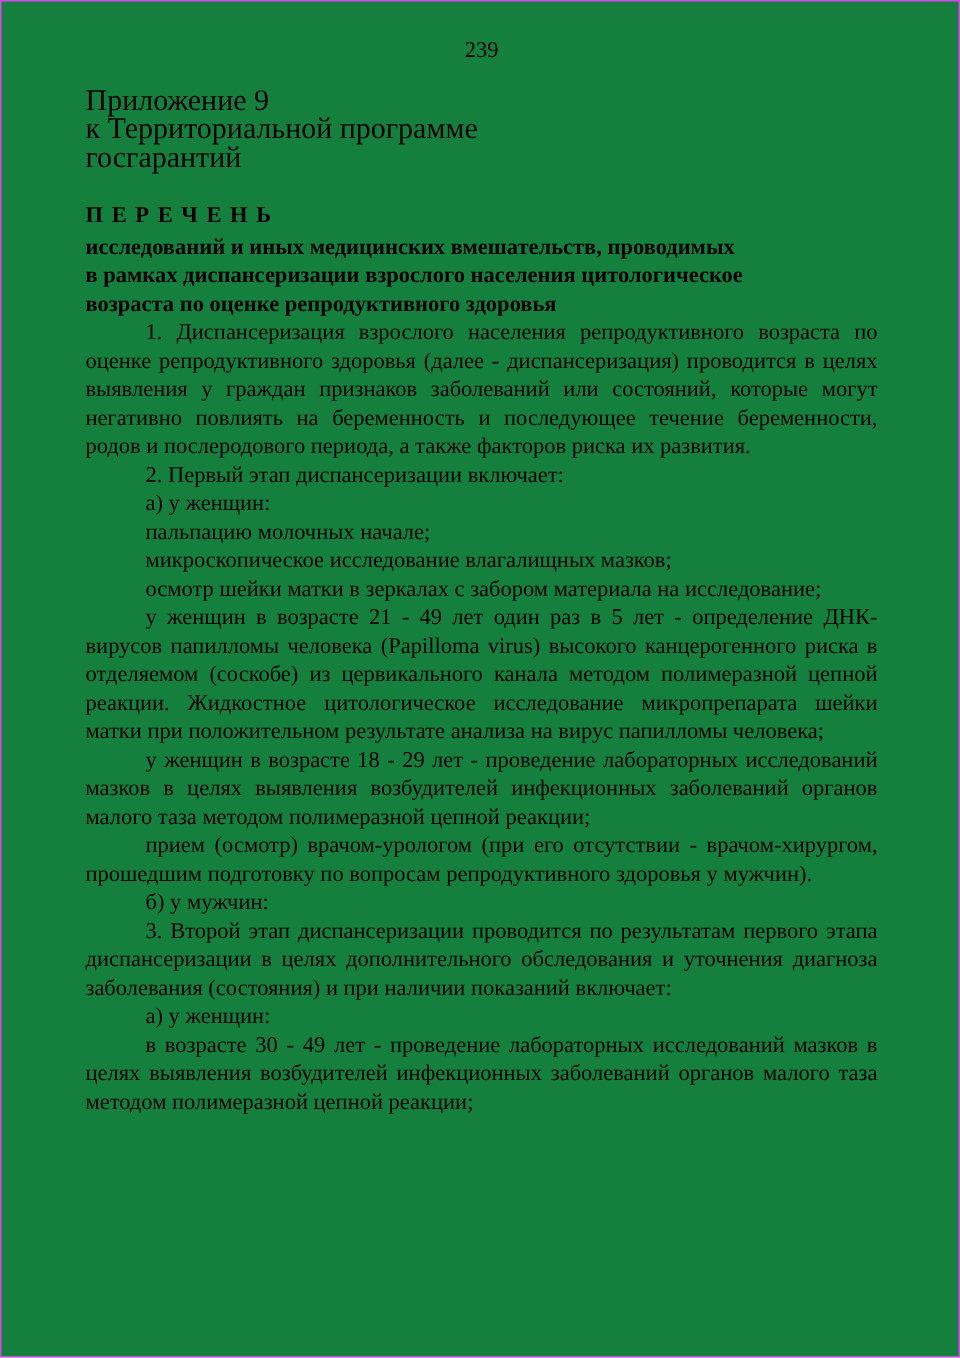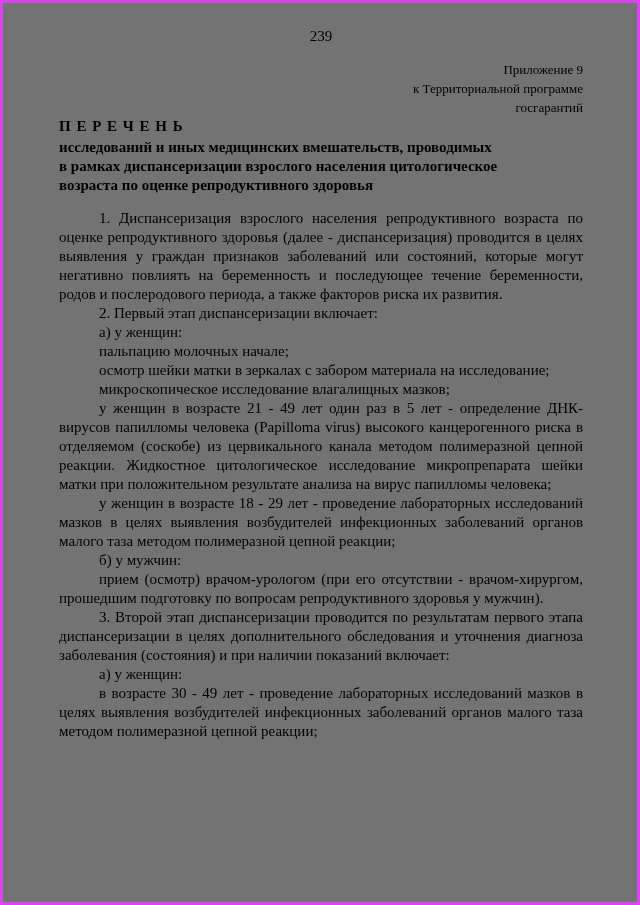--- a/index.html
+++ b/index.html
@@ -4,52 +4,51 @@
 <style>
   * { margin: 0; padding: 0; box-sizing: border-box; }
   html, body {
     background: #ffffff;
     font-family: "Liberation Serif", "DejaVu Serif", serif;
     color: #000000;
   }
   .page {
     width: 640px;
     height: 905px;
-    border: 3px solid #d946ef;
-    background: #737373;
+    border: 1px solid #d946ef;
+    background: #15803d;
     padding: 24px 54px 18px 56px;
     position: relative;
     overflow: hidden;
   }
   .page-number {
     text-align: center;
     font-size: 15px;
     line-height: 19px;
     margin-bottom: 14px;
   }
   .annex-block {
-    text-align: right;
-    font-size: 13px;
+    font-size: 20px;
     line-height: 19px;
+    margin-bottom: 20px;
   }
   .title-heading {
     text-align: left;
     font-weight: bold;
     font-size: 15px;
     line-height: 19px;
     letter-spacing: 1px;
     margin-bottom: 2px;
   }
   .title-sub {
     font-weight: bold;
     font-size: 15px;
     line-height: 19px;
   }
   .body-text {
-    margin-top: 14px;
   }
   .body-text p {
     font-size: 15px;
     line-height: 19px;
     text-align: justify;
     text-indent: 40px;
   }
 </style>
 </head>
 <body>
@@ -69,24 +68,24 @@
     <div class="title-sub">исследований и иных медицинских вмешательств, проводимых</div>
     <div class="title-sub">в рамках диспансеризации взрослого населения цитологическое</div>
     <div class="title-sub">возраста по оценке репродуктивного здоровья</div>
   </div>
 
   <div class="body-text">
     <p>1. Диспансеризация взрослого населения репродуктивного возраста по оценке репродуктивного здоровья (далее - диспансеризация) проводится в целях выявления у граждан признаков заболеваний или состояний, которые могут негативно повлиять на беременность и последующее течение беременности, родов и послеродового периода, а также факторов риска их развития.</p>
     <p>2. Первый этап диспансеризации включает:</p>
     <p>а) у женщин:</p>
     <p>пальпацию молочных начале;</p>
+    <p>микроскопическое исследование влагалищных мазков;</p>
     <p>осмотр шейки матки в зеркалах с забором материала на исследование;</p>
-    <p>микроскопическое исследование влагалищных мазков;</p>
     <p>у женщин в возрасте 21 - 49 лет один раз в 5 лет - определение ДНК-вирусов папилломы человека (Papilloma virus) высокого канцерогенного риска в отделяемом (соскобе) из цервикального канала методом полимеразной цепной реакции. Жидкостное цитологическое исследование микропрепарата шейки матки при положительном результате анализа на вирус папилломы человека;</p>
     <p>у женщин в возрасте 18 - 29 лет - проведение лабораторных исследований мазков в целях выявления возбудителей инфекционных заболеваний органов малого таза методом полимеразной цепной реакции;</p>
+    <p>прием (осмотр) врачом-урологом (при его отсутствии - врачом-хирургом, прошедшим подготовку по вопросам репродуктивного здоровья у мужчин).</p>
     <p>б) у мужчин:</p>
-    <p>прием (осмотр) врачом-урологом (при его отсутствии - врачом-хирургом, прошедшим подготовку по вопросам репродуктивного здоровья у мужчин).</p>
     <p>3. Второй этап диспансеризации проводится по результатам первого этапа диспансеризации в целях дополнительного обследования и уточнения диагноза заболевания (состояния) и при наличии показаний включает:</p>
     <p>а) у женщин:</p>
     <p>в возрасте 30 - 49 лет - проведение лабораторных исследований мазков в целях выявления возбудителей инфекционных заболеваний органов малого таза методом полимеразной цепной реакции;</p>
   </div>
 
 </div>
 
 </body></html>

